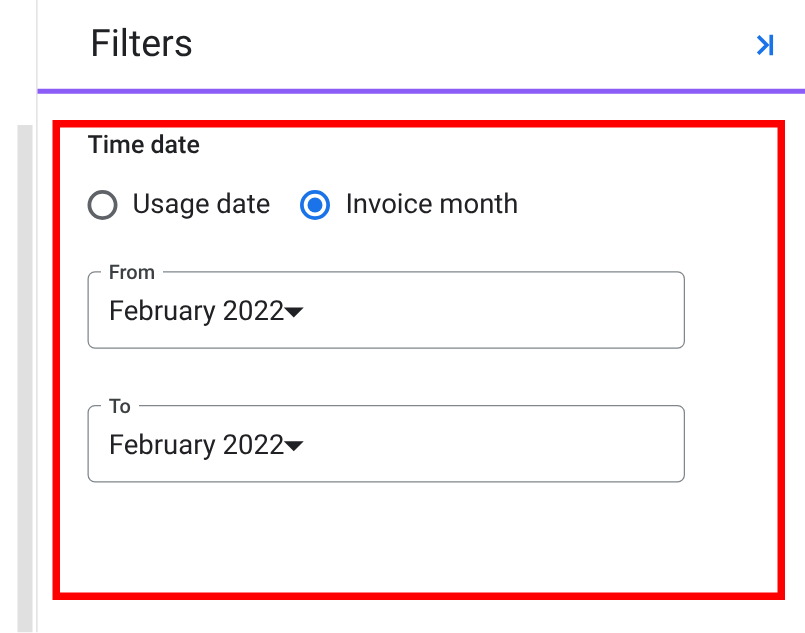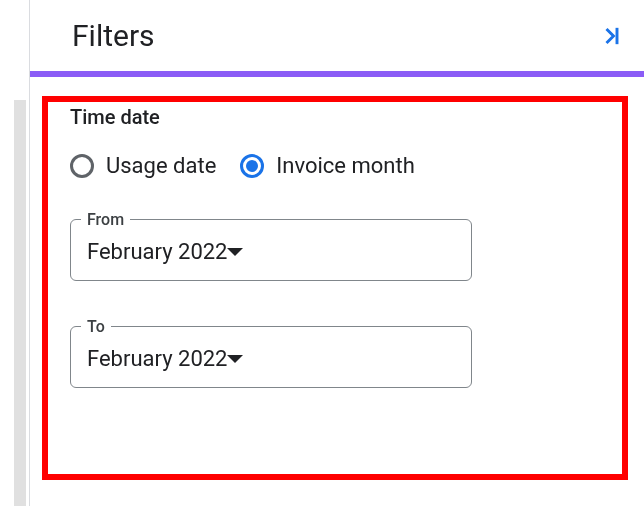--- a/index.html
+++ b/index.html
@@ -37,21 +37,21 @@
       left: 30px;
       right: 0;
       top: 0;
       bottom: 0;
     }
     .header {
       padding: 18px 20px 18px 42px;
       display: flex;
       align-items: center;
       justify-content: space-between;
-      border-bottom: 6px solid #8b5cf6;
+      border-bottom: 4px solid #8b5cf6;
     }
     .header-title {
       font-size: 30px;
       font-weight: 400;
       color: #202124;
       letter-spacing: 0;
     }
     .collapse-icon {
       display: flex;
       align-items: center;
@@ -114,21 +114,21 @@
       background: #1a73e8;
     }
     .radio-label {
       font-size: 22px;
       color: #202124;
       font-weight: 400;
     }
     .select-field {
       position: relative;
       margin-bottom: 36px;
-      width: 402px;
+      width: 478px;
     }
     .select-fieldset {
       border: 1px solid #80868b;
       border-radius: 6px;
       padding: 0;
       position: relative;
     }
     .select-legend {
       font-size: 16px;
       color: #3c4043;

